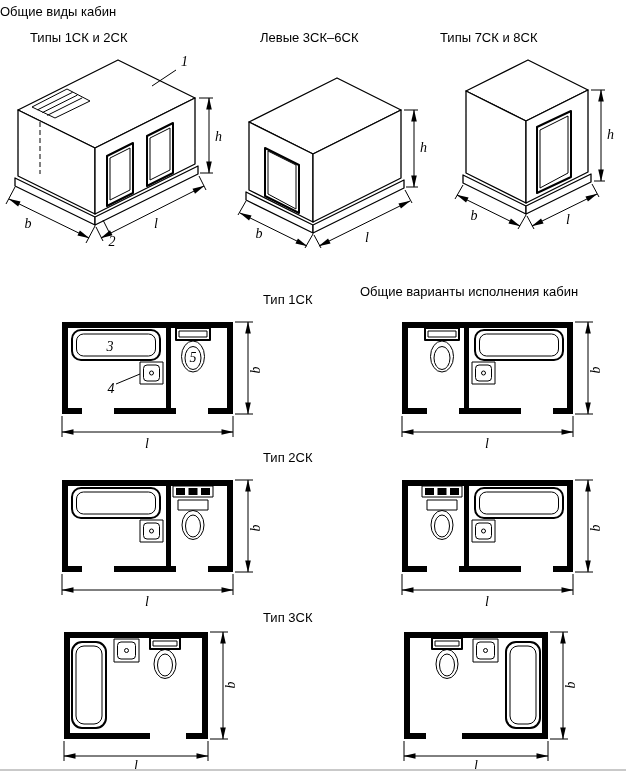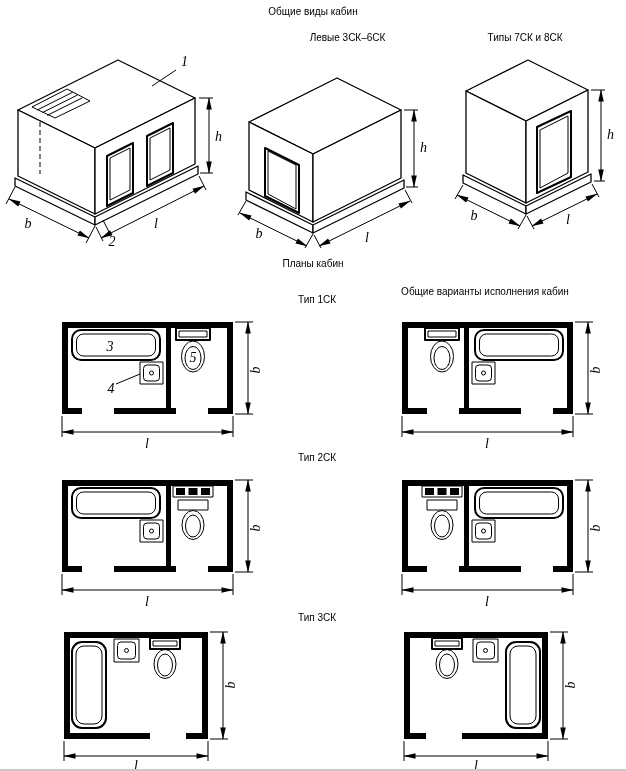--- a/index.html
+++ b/index.html
@@ -1,18 +1,18 @@
 <!DOCTYPE html>
 <html><head>
 <meta charset="utf-8">
 <style>
   html,body{margin:0;padding:0;background:#fff;}
   #page{position:relative;width:626px;height:771px;background:#fff;overflow:hidden;
         font-family:"Liberation Sans",sans-serif;color:#000;}
-  .lbl{position:absolute;font-size:10px;line-height:15px;text-align:center;white-space:nowrap;}
+  .lbl{position:absolute;font-size:13px;line-height:15px;text-align:left;white-space:nowrap;}
   .iso,.plan{position:absolute;}
   .f{fill:#fff;stroke:#000;stroke-width:1.3;stroke-linejoin:round;}
   .s{fill:none;stroke:#000;stroke-width:1;stroke-linejoin:round;}
   .s2{fill:none;stroke:#000;stroke-width:2;stroke-linejoin:round;}
   .w{fill:#000;stroke:none;}
   .d{fill:none;stroke:#000;stroke-width:1;}
   .dim-t,.co{font-family:"Liberation Serif",serif;font-style:italic;font-size:14px;fill:#000;}
   .hr{position:absolute;left:0;top:769px;width:626px;height:2px;background:#c9c9c9;}
 </style>
 </head>
@@ -22,20 +22,21 @@
   <defs>
     <marker id="arr" markerWidth="14" markerHeight="8" refX="12.5" refY="4" orient="auto-start-reverse" markerUnits="userSpaceOnUse">
       <path d="M13,4 L1,1.2 L1,6.8 Z" fill="#000"></path>
     </marker>
   </defs>
 </svg>
 
 <div id="page">
 
   <div class="lbl" style="left:0;top:4px;width:626px">Общие виды кабин</div>
+  <div class="lbl" style="left:30px;top:30px;width:170px">Типы 1СК и 2СК</div>
   <div class="lbl" style="left:260px;top:30px;width:175px">Левые 3СК–6СК</div>
   <div class="lbl" style="left:440px;top:30px;width:170px">Типы 7СК и 8СК</div>
 
   <svg class="iso" style="left:0;top:46px" width="230" height="205">
     <g>
       <path class="f" d="M118,14 L195,52 L95,102 L18,64 Z"></path>
       <path class="f" d="M18,64 L95,102 L95,168 L18,130 Z"></path>
       <path class="f" d="M95,102 L195,52 L195,118 L95,168 Z"></path>
       <path class="f" d="M15,132 L95,171 L95,179 L15,140 Z"></path>
       <path class="f" d="M95,171 L198,120 L198,128 L95,179 Z"></path>
@@ -140,21 +141,20 @@
       <text class="dim-t" x="26" y="174" text-anchor="middle">b</text>
     </g>
     <g>
       <line class="d" x1="79" y1="170" x2="86" y2="183"></line>
       <line class="d" x1="144" y1="138" x2="151" y2="151"></line>
       <line class="d" x1="84" y1="180" x2="149" y2="148" marker-start="url(#arr)" marker-end="url(#arr)"></line>
       <text class="dim-t" x="120" y="178" text-anchor="middle">l</text>
     </g>
   </svg>
 
-  <div class="lbl" style="left:0;top:256px;width:626px">Планы кабин</div>
   <div class="lbl" style="left:360px;top:284px;width:250px">Общие варианты исполнения кабин</div>
   <div class="lbl" style="left:263px;top:292px;width:108px">Тип 1СК</div>
   <div class="lbl" style="left:263px;top:450px;width:108px">Тип 2СК</div>
   <div class="lbl" style="left:263px;top:610px;width:108px">Тип 3СК</div>
 
   <svg class="plan" style="left:52px;top:314px" width="215" height="140">
     <g>
       <rect class="w" x="10" y="8" width="171" height="6"></rect>
       <rect class="w" x="10" y="8" width="6" height="92"></rect>
       <rect class="w" x="175" y="8" width="6" height="92"></rect>

